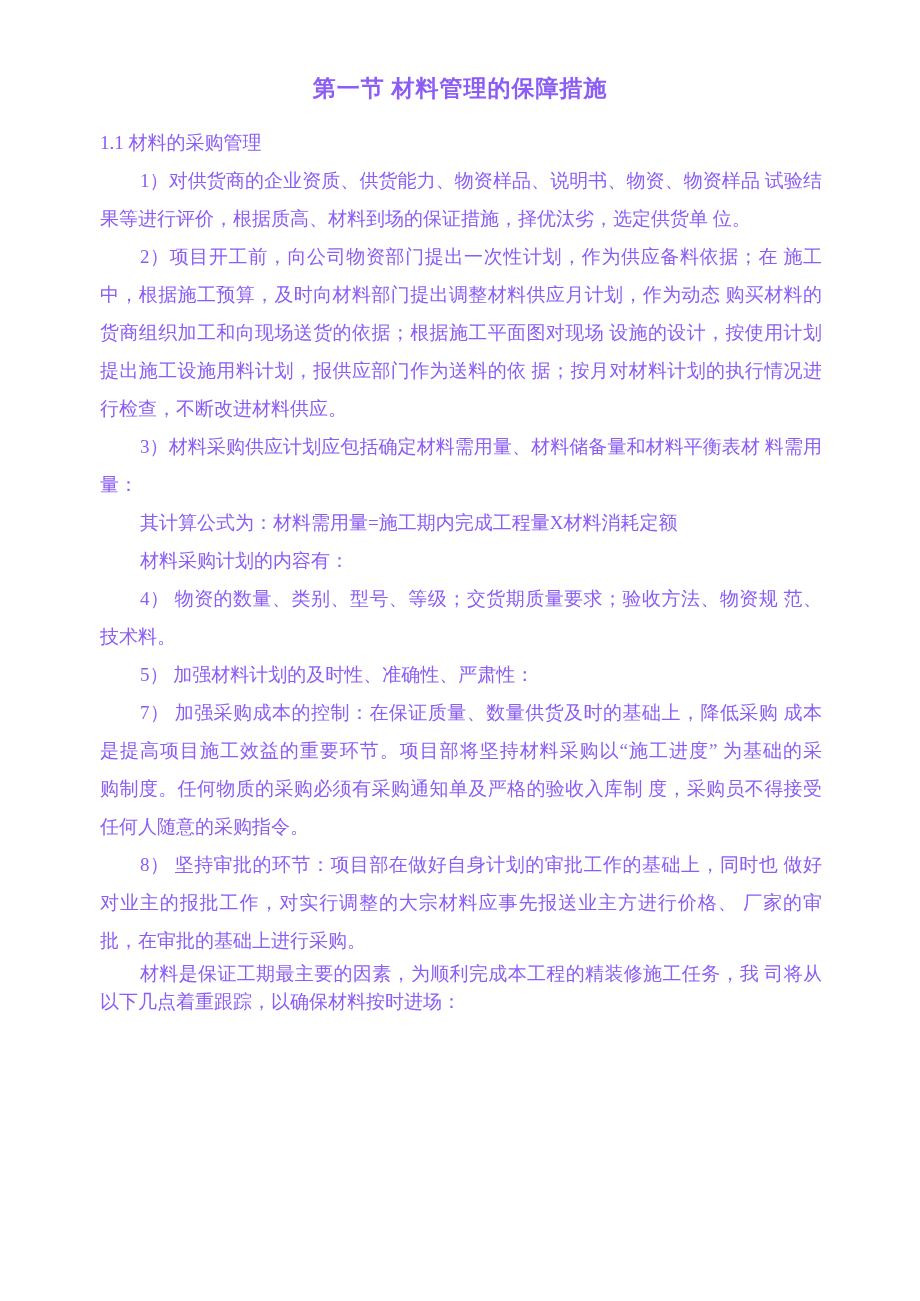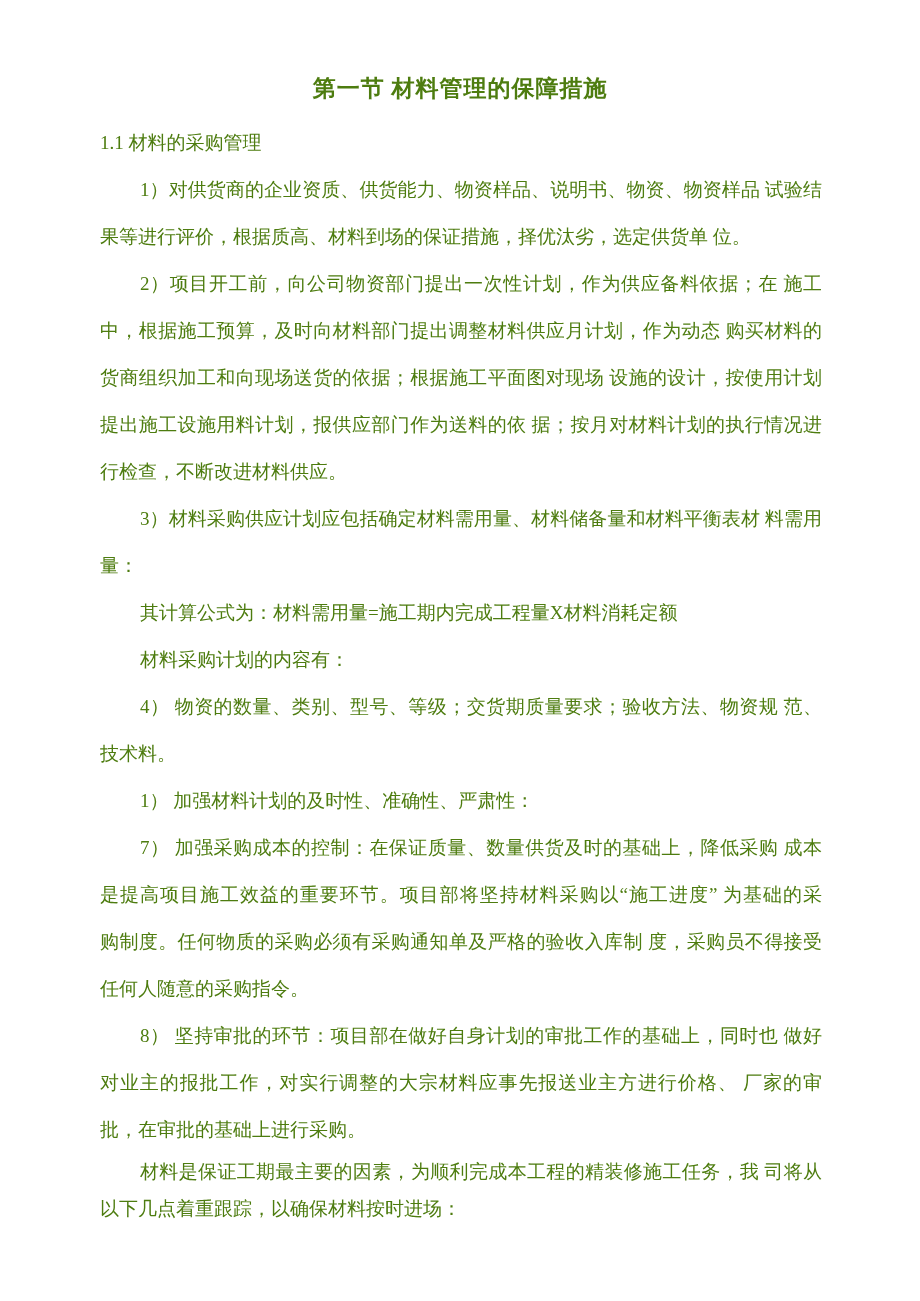--- a/index.html
+++ b/index.html
@@ -5,21 +5,21 @@
   html, body {
     margin: 0;
     padding: 0;
     background: #ffffff;
   }
   .page {
     position: relative;
     width: 920px;
     height: 1301px;
     background: #ffffff;
-    color: #4d7c0f;
+    color: #8b5cf6;
     font-family: "Liberation Serif", "DejaVu Serif", serif;
     overflow: hidden;
   }
   .doc-title {
     margin: 0 100px;
     padding-top: 74px;
     font-size: 23px;
     line-height: 30px;
     font-weight: bold;
     text-align: center;
@@ -27,21 +27,20 @@
   }
   .doc-body {
     margin: 20px 98px 0 100px;
     font-size: 19px;
   }
   .block { margin: 0; }
   .line {
     line-height: 38px;
     white-space: normal;
     text-align: left;
-    margin-top: 9px;
   }
   .line.justify {
     text-align: justify;
     text-align-last: justify;
     text-justify: inter-character;
   }
   .line.indent {
     text-indent: 40px;
   }
   .block.tight .line {
@@ -80,21 +79,21 @@
         <div class="line indent">其计算公式为：材料需用量=施工期内完成工程量X材料消耗定额</div>
       </div>
       <div class="block paragraph">
         <div class="line indent">材料采购计划的内容有：</div>
       </div>
       <div class="block paragraph">
         <div class="line justify indent">4）  物资的数量、类别、型号、等级；交货期质量要求；验收方法、物资规 范、</div>
         <div class="line">技术料。</div>
       </div>
       <div class="block paragraph">
-        <div class="line indent">1）  加强材料计划的及时性、准确性、严肃性：</div>
+        <div class="line indent">5）  加强材料计划的及时性、准确性、严肃性：</div>
       </div>
       <div class="block paragraph">
         <div class="line justify indent">7）  加强采购成本的控制：在保证质量、数量供货及时的基础上，降低采购 成本</div>
         <div class="line justify">是提高项目施工效益的重要环节。项目部将坚持材料采购以“施工进度” 为基础的采</div>
         <div class="line justify">购制度。任何物质的采购必须有采购通知单及严格的验收入库制 度，采购员不得接受</div>
         <div class="line">任何人随意的采购指令。</div>
       </div>
       <div class="block paragraph">
         <div class="line justify indent">8）  坚持审批的环节：项目部在做好自身计划的审批工作的基础上，同时也 做好</div>
         <div class="line justify">对业主的报批工作，对实行调整的大宗材料应事先报送业主方进行价格、 厂家的审</div>

